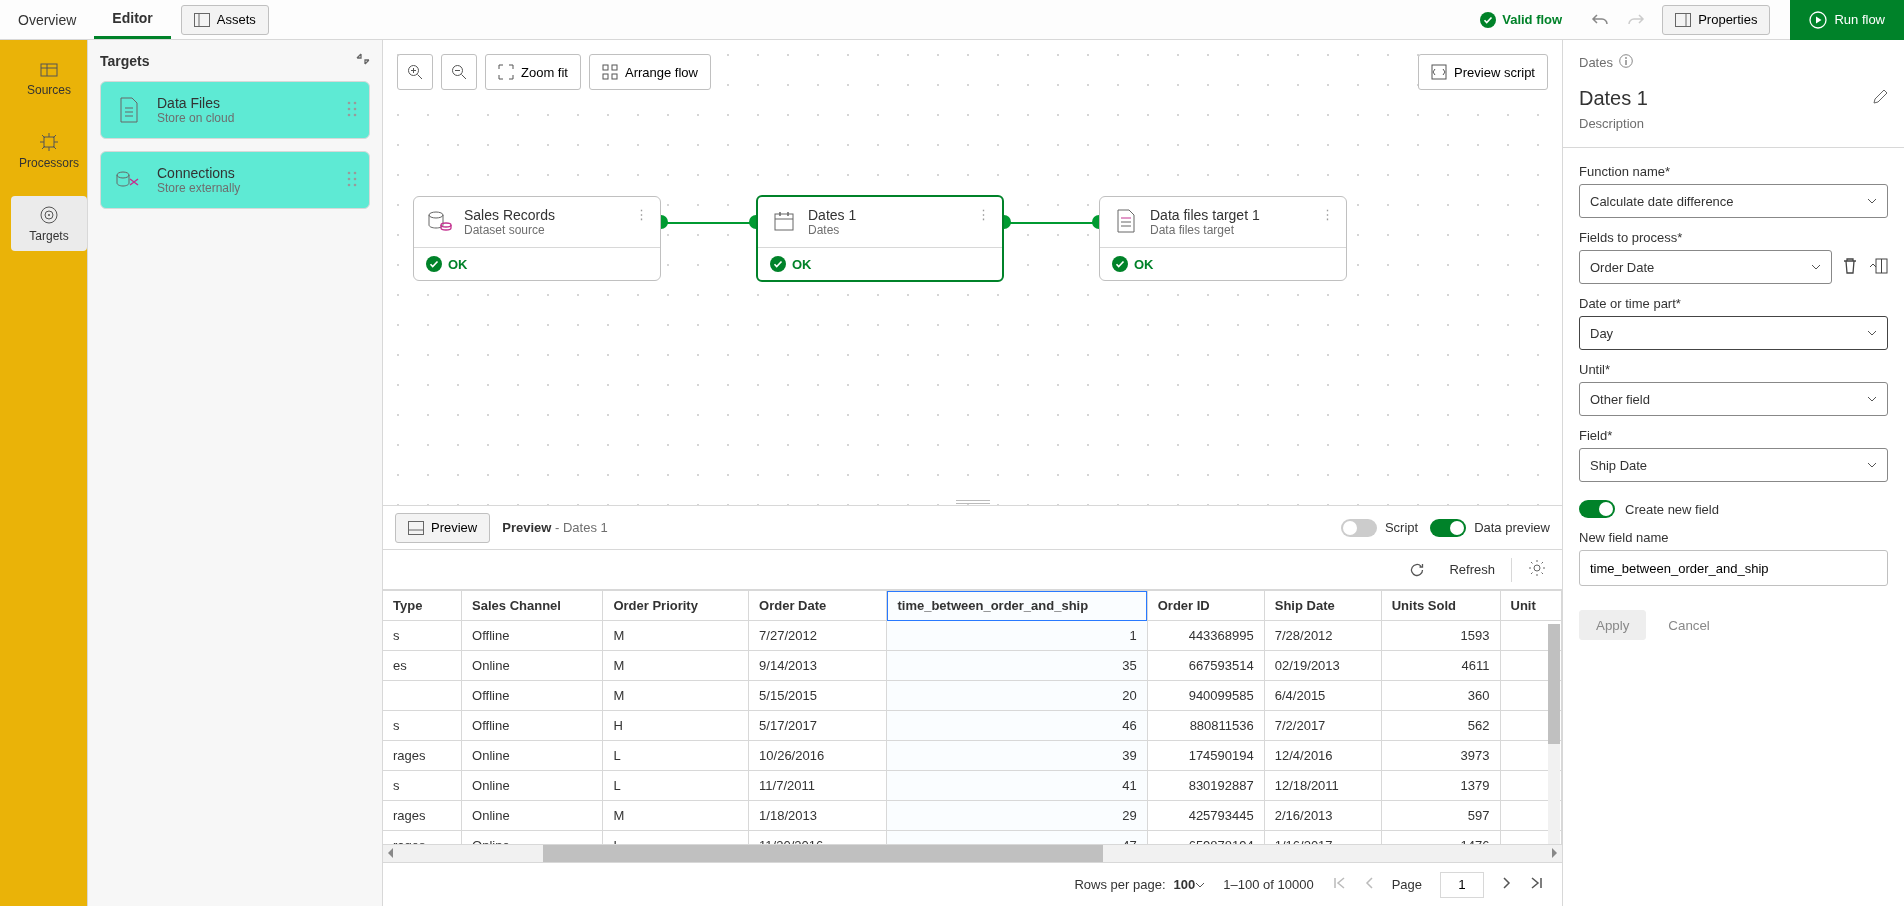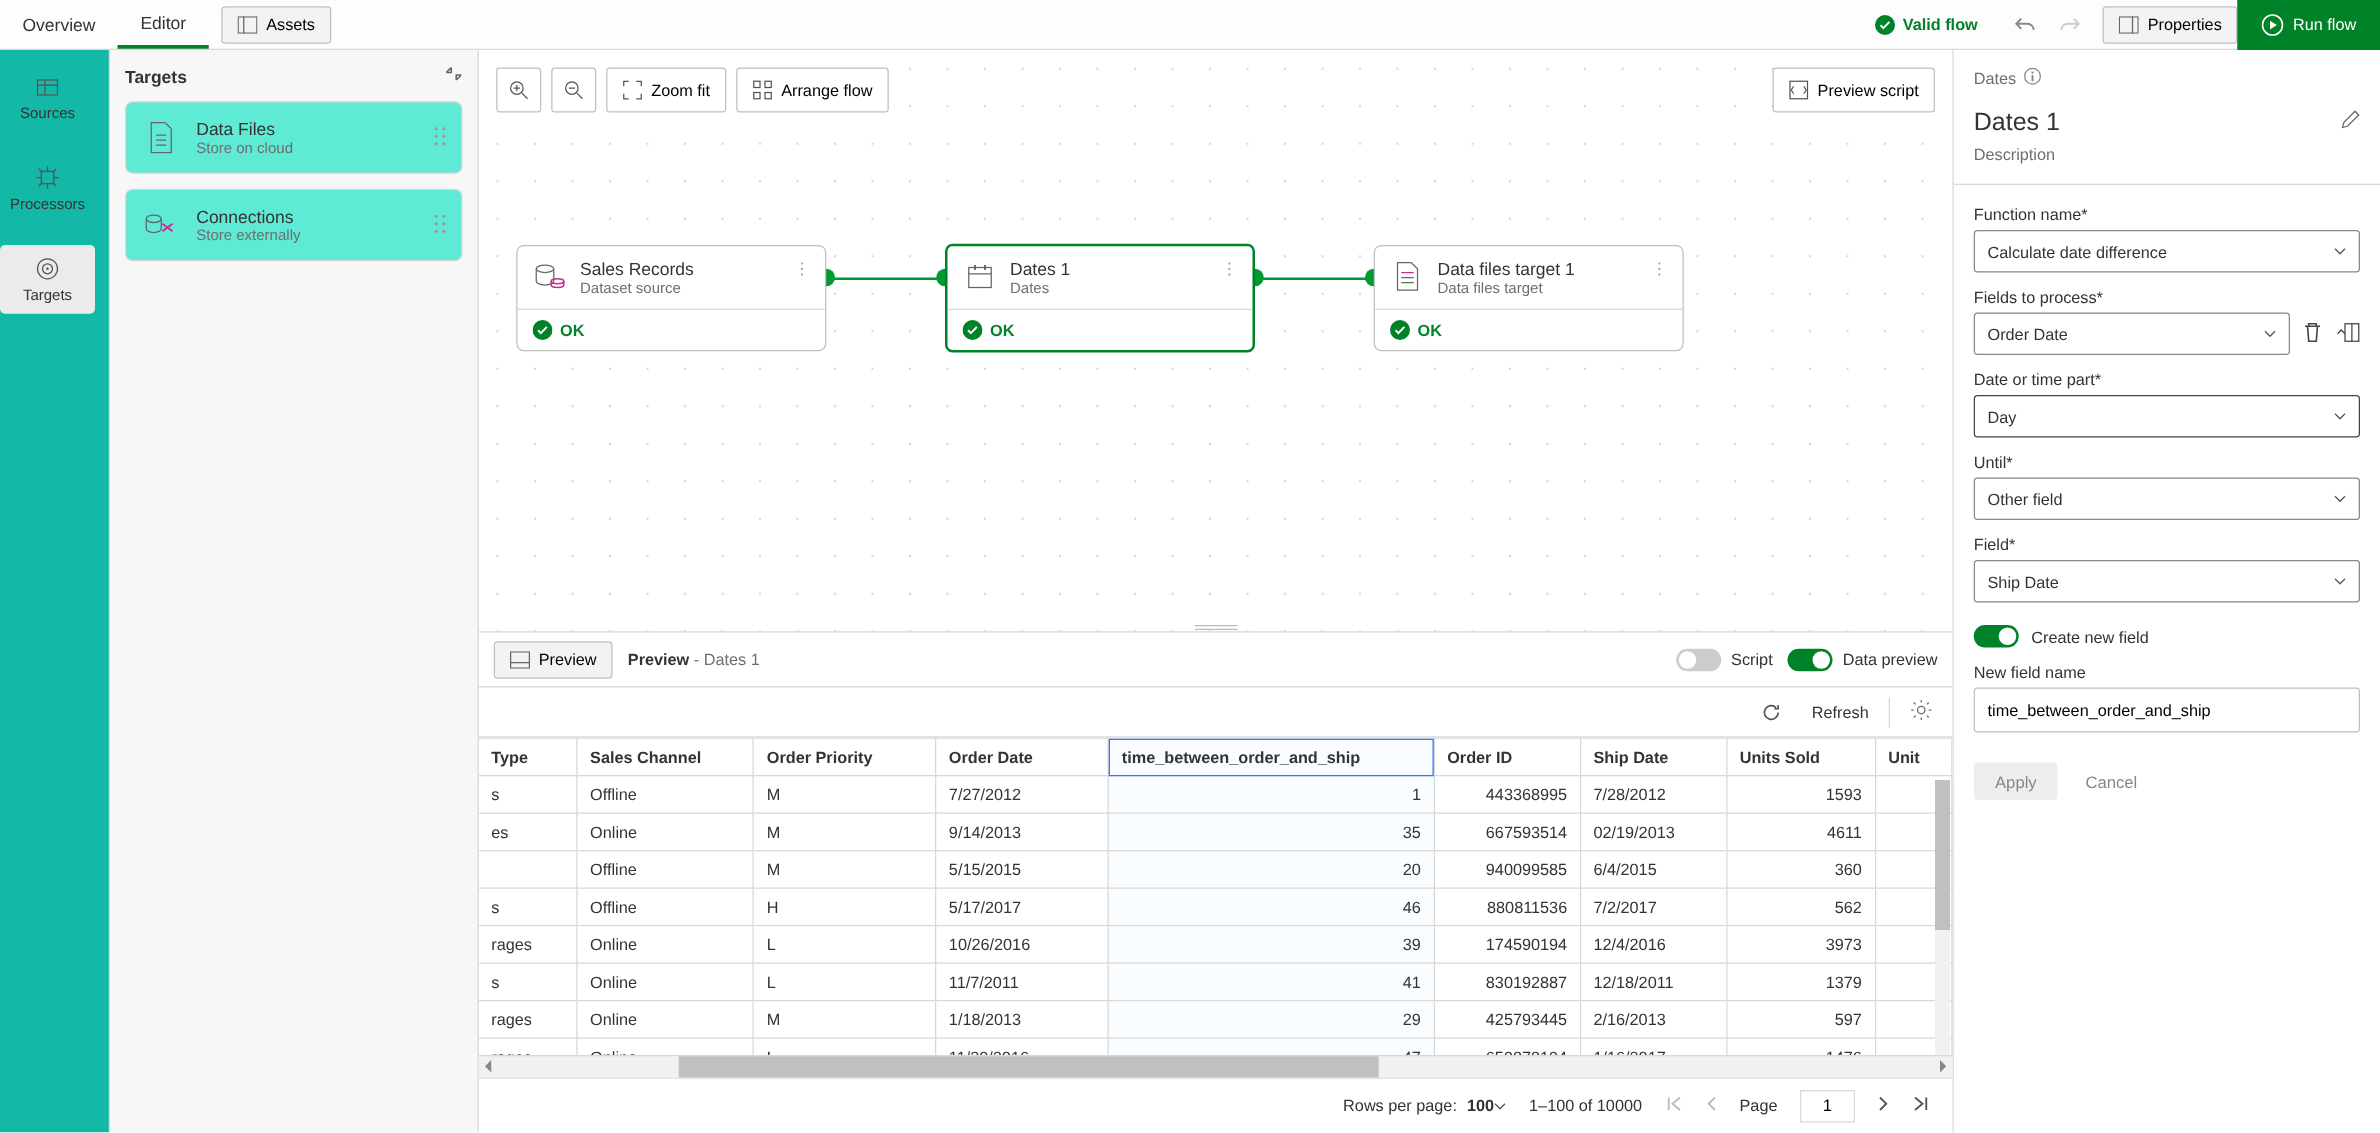--- a/index.html
+++ b/index.html
@@ -13,34 +13,34 @@
     --hover:#f0f0f0;
     --sel:#eef6ff;
   }
   *{box-sizing:border-box;font-family:"Segoe UI",Arial,sans-serif}
   body{margin:0;background:#fff;color:var(--text);font-size:13px;height:906px;width:1904px;overflow:hidden}
   .app{display:flex;flex-direction:column;height:100%}
 
   
   .tabs{display:flex;align-items:center;border-bottom:1px solid var(--border);height:40px;background:#fdfdfd}
   .tab{padding:0 18px;height:100%;display:flex;align-items:center;cursor:pointer;font-size:14px}
-  .tab.active{border-bottom:3px solid var(--green);font-weight:400}
+  .tab.active{border-bottom:3px solid var(--green);font-weight:700}
   .btn{display:flex;align-items:center;gap:7px;height:30px;padding:0 12px;border:1px solid var(--border2);border-radius:3px;background:#fff;cursor:pointer;font-size:13px}
   .btn-ghost{border:1px solid var(--border2);background:#f3f3f3}
   .btn-primary{background:var(--green);color:#fff;border-color:var(--green);border-radius:0}
   .spacer{flex:1}
   .valid{color:var(--green);font-weight:600;display:flex;align-items:center;gap:6px;padding:0 20px}
   .iconbtn{width:36px;height:30px;display:flex;align-items:center;justify-content:center;border:1px solid transparent;border-radius:3px;cursor:pointer}
   svg{flex:none}
 
   
   .main{flex:1;display:flex;min-height:0}
 
   
-  .rail{width:88px;border-right:1px solid var(--border);background:#14b8a6;display:flex;flex-direction:column;align-items:flex-start;padding-top:14px}
+  .rail{width:88px;border-right:1px solid var(--border);background:#eab308;display:flex;flex-direction:column;align-items:flex-end;padding-top:14px}
   .rail-item{width:76px;display:flex;flex-direction:column;align-items:center;gap:3px;padding:8px 0;cursor:pointer;border-radius:4px;font-size:12px}
   .rail-item.active{background:#ebebeb}
   .rail-item svg{color:#555}
 
   
   .panel{width:295px;border-right:1px solid var(--border);background:#f7f7f7;padding:12px;display:flex;flex-direction:column;gap:12px}
   .panel-head{display:flex;justify-content:space-between;align-items:center;font-size:14px;font-weight:600}
   .card{background:#5eead4;border:1px solid var(--border);border-radius:6px;padding:12px;display:flex;align-items:center;gap:12px;cursor:pointer}
   .card-icon{width:32px;height:32px;display:flex;align-items:center;justify-content:center}
   .card-title{font-size:14px}
@@ -153,21 +153,21 @@
         </svg>
     </div>
     <div style="width:8px"></div>
     <button class="btn btn-ghost">
       <svg width="16" height="14" viewBox="0 0 16 14">
           <rect x="0.5" y="0.5" width="15" height="13" fill="none" stroke="#666"></rect>
           <line x1="11" y1="0" x2="11" y2="14" stroke="#666"></line>
         </svg>
       <span>Properties</span>
     </button>
-    <button class="btn btn-primary" style="height:40px;margin-left:0;padding:0 18px">
+    <button class="btn btn-primary" style="height:40px;margin-left:20px;padding:0 18px">
       <svg width="18" height="18" viewBox="0 0 18 18">
           <circle cx="9" cy="9" r="8" fill="none" stroke="#fff" stroke-width="1.3"></circle>
           <path d="M7 5.5v7l5.5-3.5z" fill="#fff"></path>
         </svg>
       <span>Run flow</span>
     </button>
   </div>
 
   <div class="main">
 

